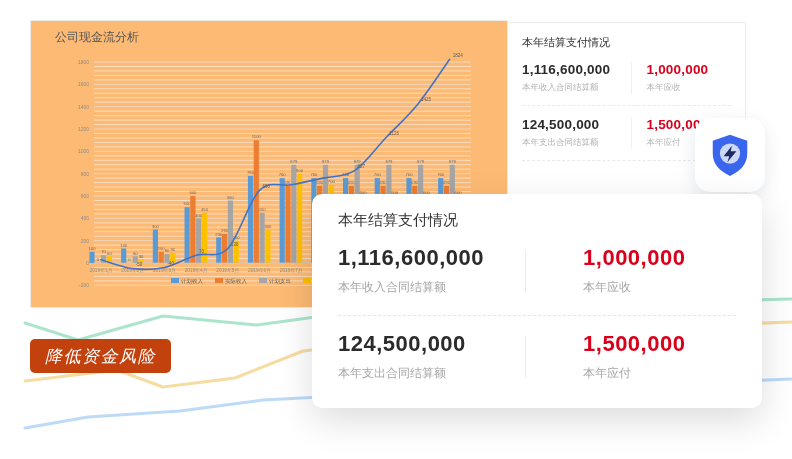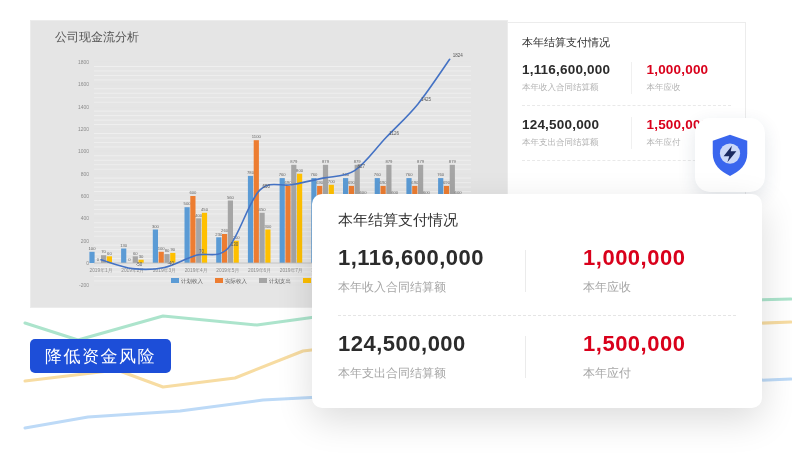--- a/index.html
+++ b/index.html
@@ -2,41 +2,41 @@
 <html><head>
 <meta charset="utf-8">
 <style>
   html,body{margin:0;padding:0;}
   body{width:792px;height:459px;position:relative;overflow:hidden;background:#ffffff;
        font-family:"Liberation Sans",sans-serif;}
   .abs{position:absolute;}
   
   #decor{left:0;top:0;width:792px;height:459px;z-index:1;}
   
-  .chart-panel{left:30px;top:20px;width:478px;height:288px;background:#e5e5e5;
+  .chart-panel{left:30px;top:20px;width:478px;height:288px;background:#fdba74;
                border:1px solid #ececec;box-sizing:border-box;z-index:2;}
   .chart-title{position:absolute;left:24px;top:8px;font-size:12px;color:#555;z-index:3;}
   .chart-svg{position:absolute;left:0;top:0;width:478px;height:288px;}
   
   .summary-panel{left:507px;top:22px;width:239px;height:282px;background:#fff;
                  border:1px solid #ececec;box-sizing:border-box;padding:12px 14px;z-index:2;}
   .sp-title{font-size:11px;color:#333;margin:0 0 12px 0;}
   .sp-row{display:grid;grid-template-columns:1.1fr 1fr;}
   .sp-col.right{border-left:1px solid #f0f0f0;padding-left:14px;}
   .sp-num{font-size:13.5px;font-weight:bold;color:#2b2b2b;letter-spacing:.2px;}
   .sp-num.red{color:#D9001B;}
   .sp-label{font-size:8.5px;color:#b3b3b3;margin-top:5px;}
   .sp-div{border:none;border-top:1px dashed #e9e9e9;margin:11px 0;}
   
   .shield-card{left:695px;top:118px;width:70px;height:74px;background:#fff;border-radius:15px;
                box-shadow:0 6px 18px rgba(31,56,88,.12);display:flex;align-items:center;
                justify-content:center;z-index:4;}
   
-  .badge{left:30px;top:339px;height:34px;padding:0 15px;border-radius:5px;background:#1d4ed8;
-         color:#fff;font-size:17px;letter-spacing:1.5px;display:flex;align-items:center;z-index:3;}
+  .badge{left:30px;top:339px;height:34px;padding:0 15px;border-radius:5px;background:#c2410c;
+         color:#fff;font-size:17px;letter-spacing:1.5px;display:flex;align-items:center;z-index:3;font-style:italic;}
   
   .popup{left:312px;top:194px;width:450px;height:214px;background:#fff;border-radius:10px;
          box-shadow:0 12px 36px rgba(0,0,0,.14);box-sizing:border-box;padding:17px 26px;z-index:5;}
   .pp-title{font-size:15px;color:#333;}
   .pp-row{display:grid;grid-template-columns:47% 53%;position:relative;margin-top:15px;}
   .pp-right{padding-left:58px;}
   .pp-num{font-size:22px;font-weight:bold;color:#2b2b2b;letter-spacing:.5px;}
   .pp-num.red{color:#D9001B;}
   .pp-label{font-size:12px;color:#a6a6a6;margin-top:8px;}
   .pp-div{border:none;border-top:1px dashed #e5e5e5;margin:19px 0 3px;}

